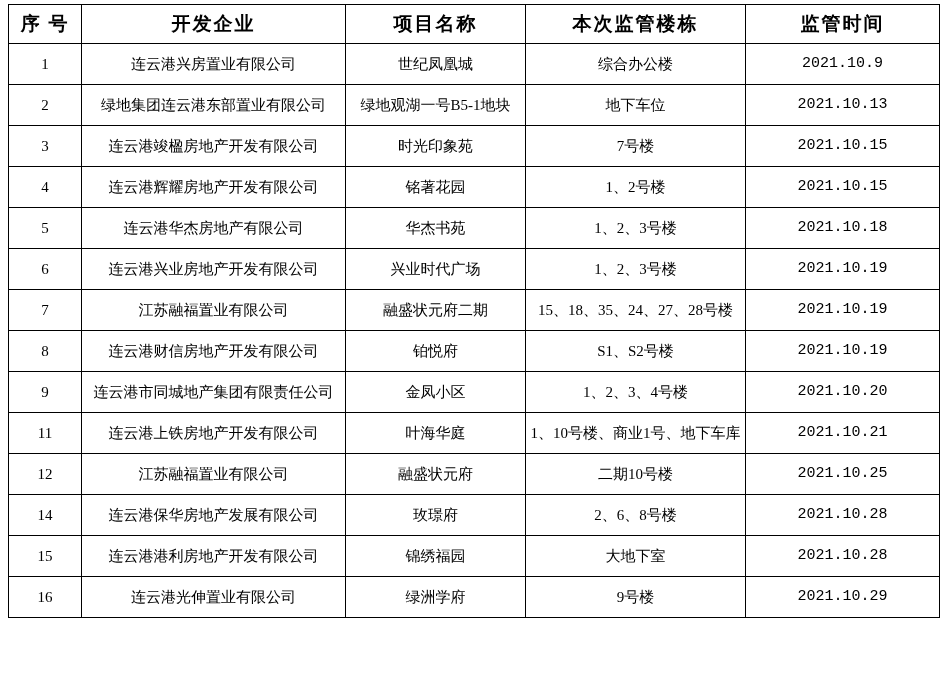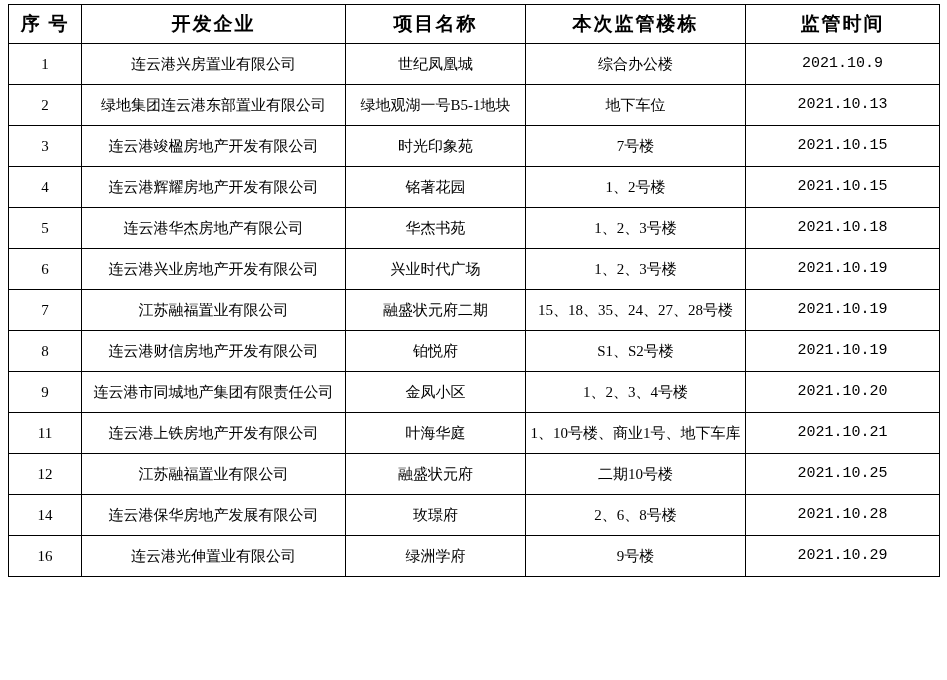--- a/index.html
+++ b/index.html
@@ -158,20 +158,27 @@
         <td class="date">2021.10.25</td>
       </tr>
       <tr>
         <td class="idx">14</td>
         <td class="dev">连云港保华房地产发展有限公司</td>
         <td class="proj">玫璟府</td>
         <td class="bld">2、6、8号楼</td>
         <td class="date">2021.10.28</td>
       </tr>
       <tr>
+        <td class="idx">15</td>
+        <td class="dev">连云港港利房地产开发有限公司</td>
+        <td class="proj">锦绣福园</td>
+        <td class="bld">大地下室</td>
+        <td class="date">2021.10.28</td>
+      </tr>
+      <tr>
         <td class="idx">16</td>
         <td class="dev">连云港光伸置业有限公司</td>
         <td class="proj">绿洲学府</td>
         <td class="bld">9号楼</td>
         <td class="date">2021.10.29</td>
       </tr>
     </tbody>
   </table>
 </div>
 

